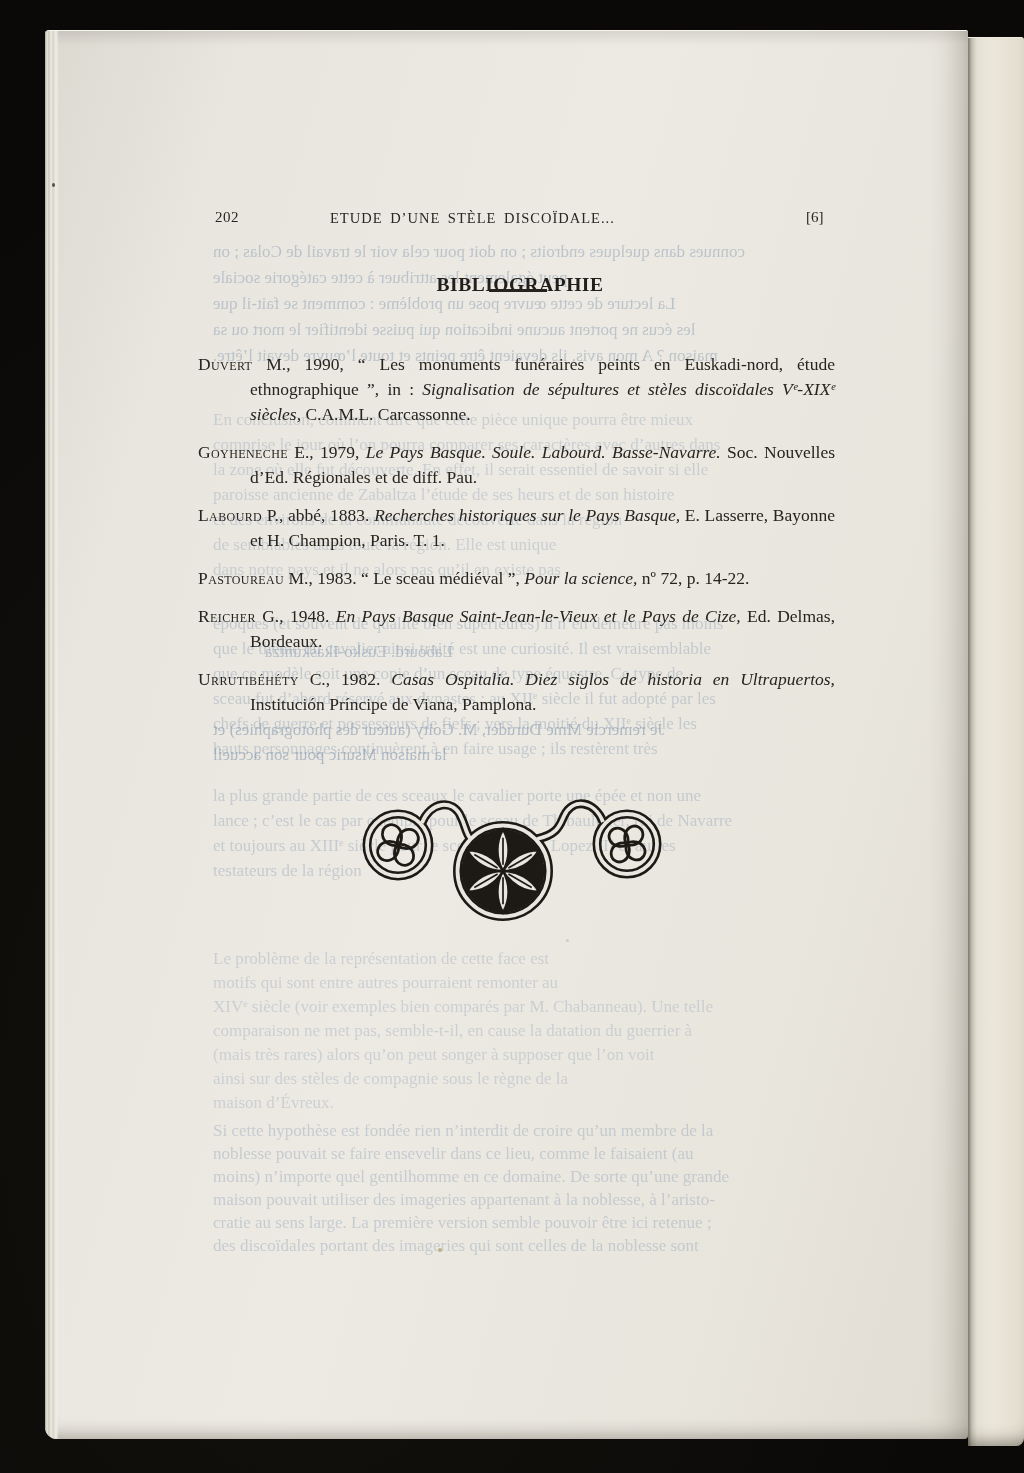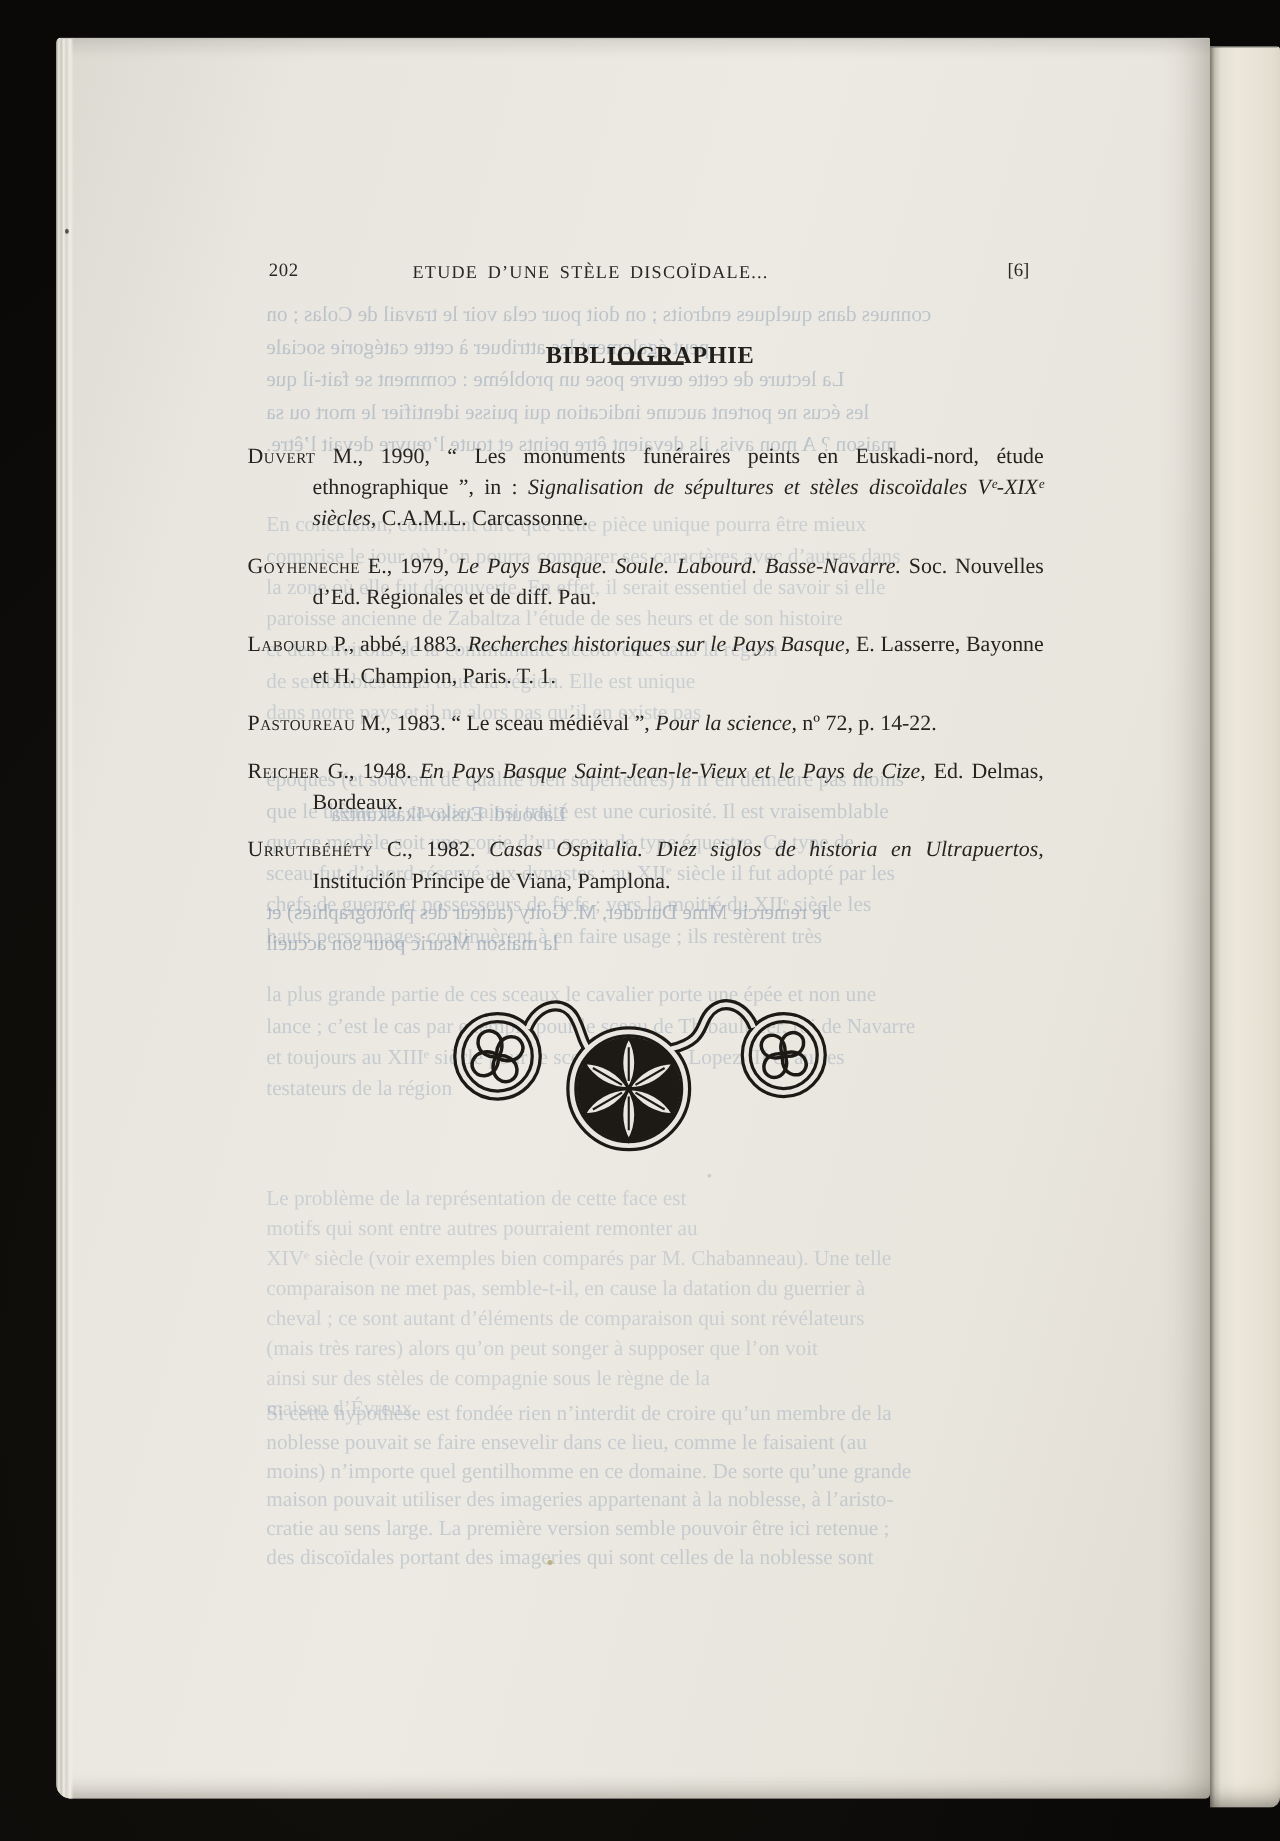--- a/index.html
+++ b/index.html
@@ -97,21 +97,20 @@
         <div>la plus grande partie de ces sceaux le cavalier porte une épée et non une</div>
         <div>lance ; c’est le cas par exemple pour le sceau de Thibault 1er, roi de Navarre</div>
         <div>et toujours au XIIIᵉ siècle pour le sceau de Diego Lopez III et autres</div>
         <div>testateurs de la région</div>
       </div>
     <div class="ghost" id="ghost-lower">
         <div>Le problème de la représentation de cette face est</div>
         <div>motifs qui sont entre autres pourraient remonter au</div>
         <div>XIVᵉ siècle (voir exemples bien comparés par M. Chabanneau). Une telle</div>
         <div>comparaison ne met pas, semble-t-il, en cause la datation du guerrier à</div>
-        <div>cheval ; ce sont autant d’éléments de comparaison qui sont révélateurs</div>
         <div>(mais très rares) alors qu’on peut songer à supposer que l’on voit</div>
         <div>ainsi sur des stèles de compagnie sous le règne de la</div>
         <div>maison d’Évreux.</div>
       </div>
     <div class="ghost" id="ghost-closing">
         <div>Si cette hypothèse est fondée rien n’interdit de croire qu’un membre de la</div>
         <div>noblesse pouvait se faire ensevelir dans ce lieu, comme le faisaient (au</div>
         <div>moins) n’importe quel gentilhomme en ce domaine. De sorte qu’une grande</div>
         <div>maison pouvait utiliser des imageries appartenant à la noblesse, à l’aristo-</div>
         <div>cratie au sens large. La première version semble pouvoir être ici retenue ;</div>

